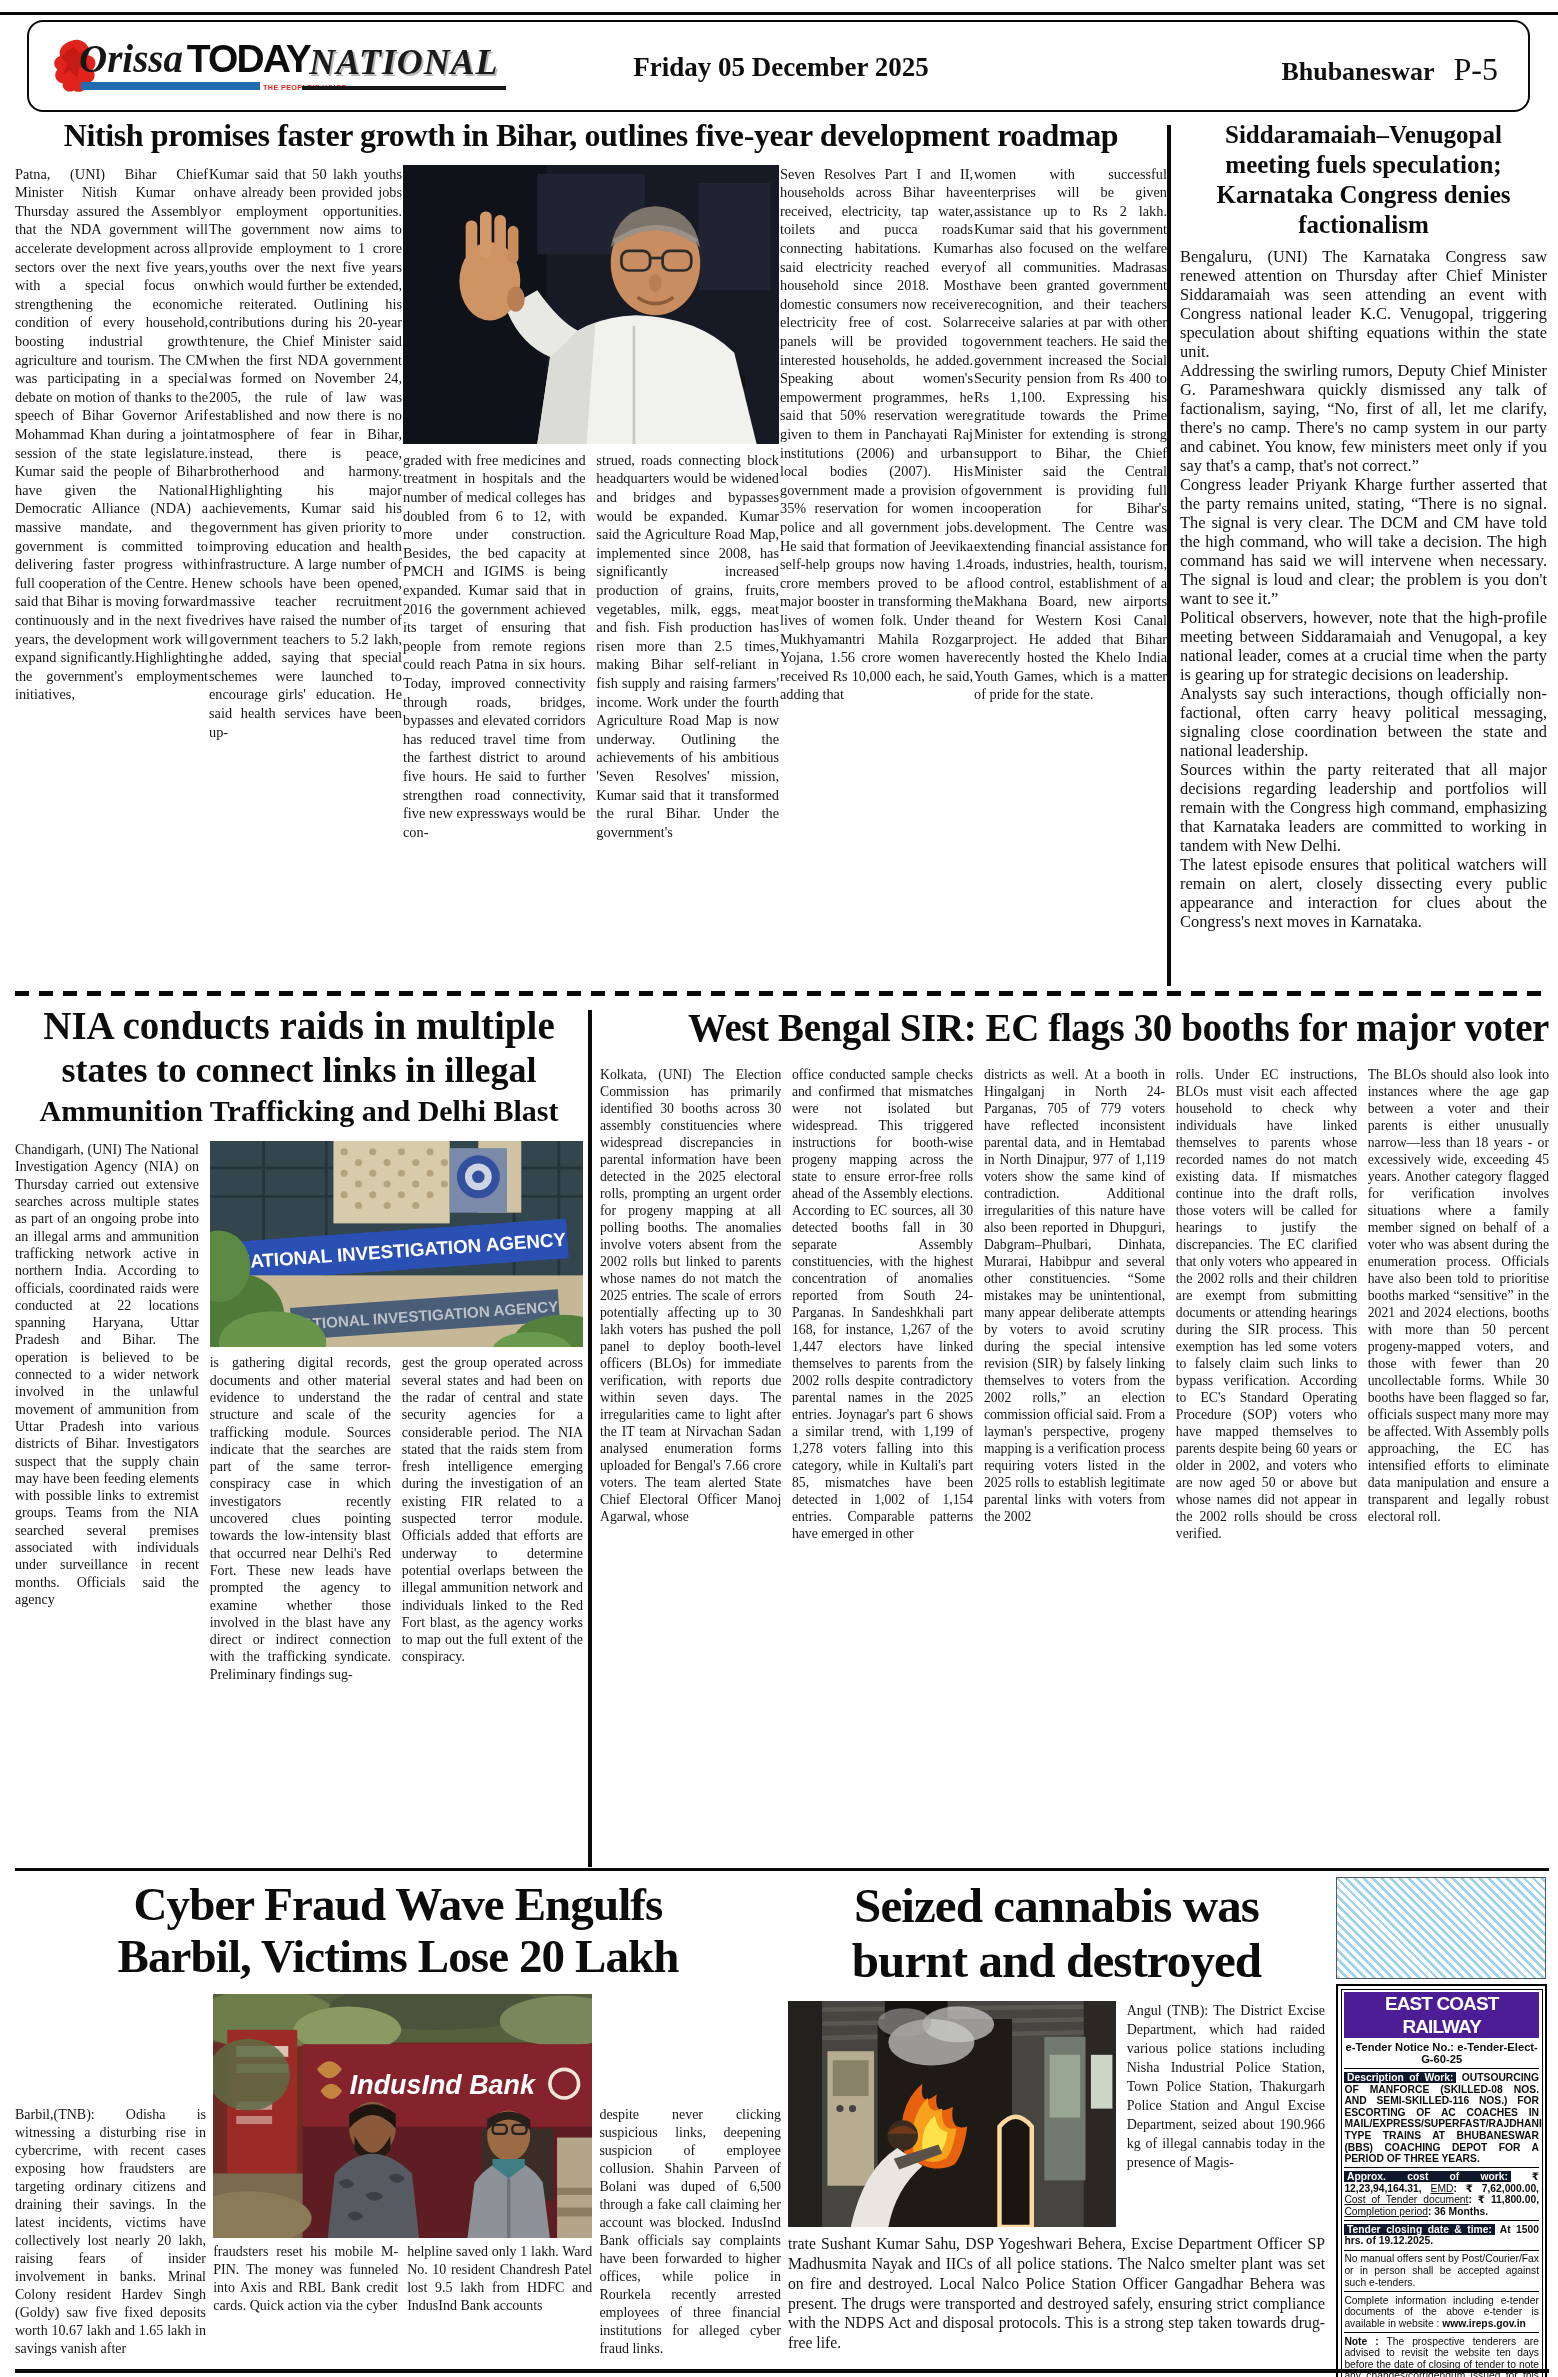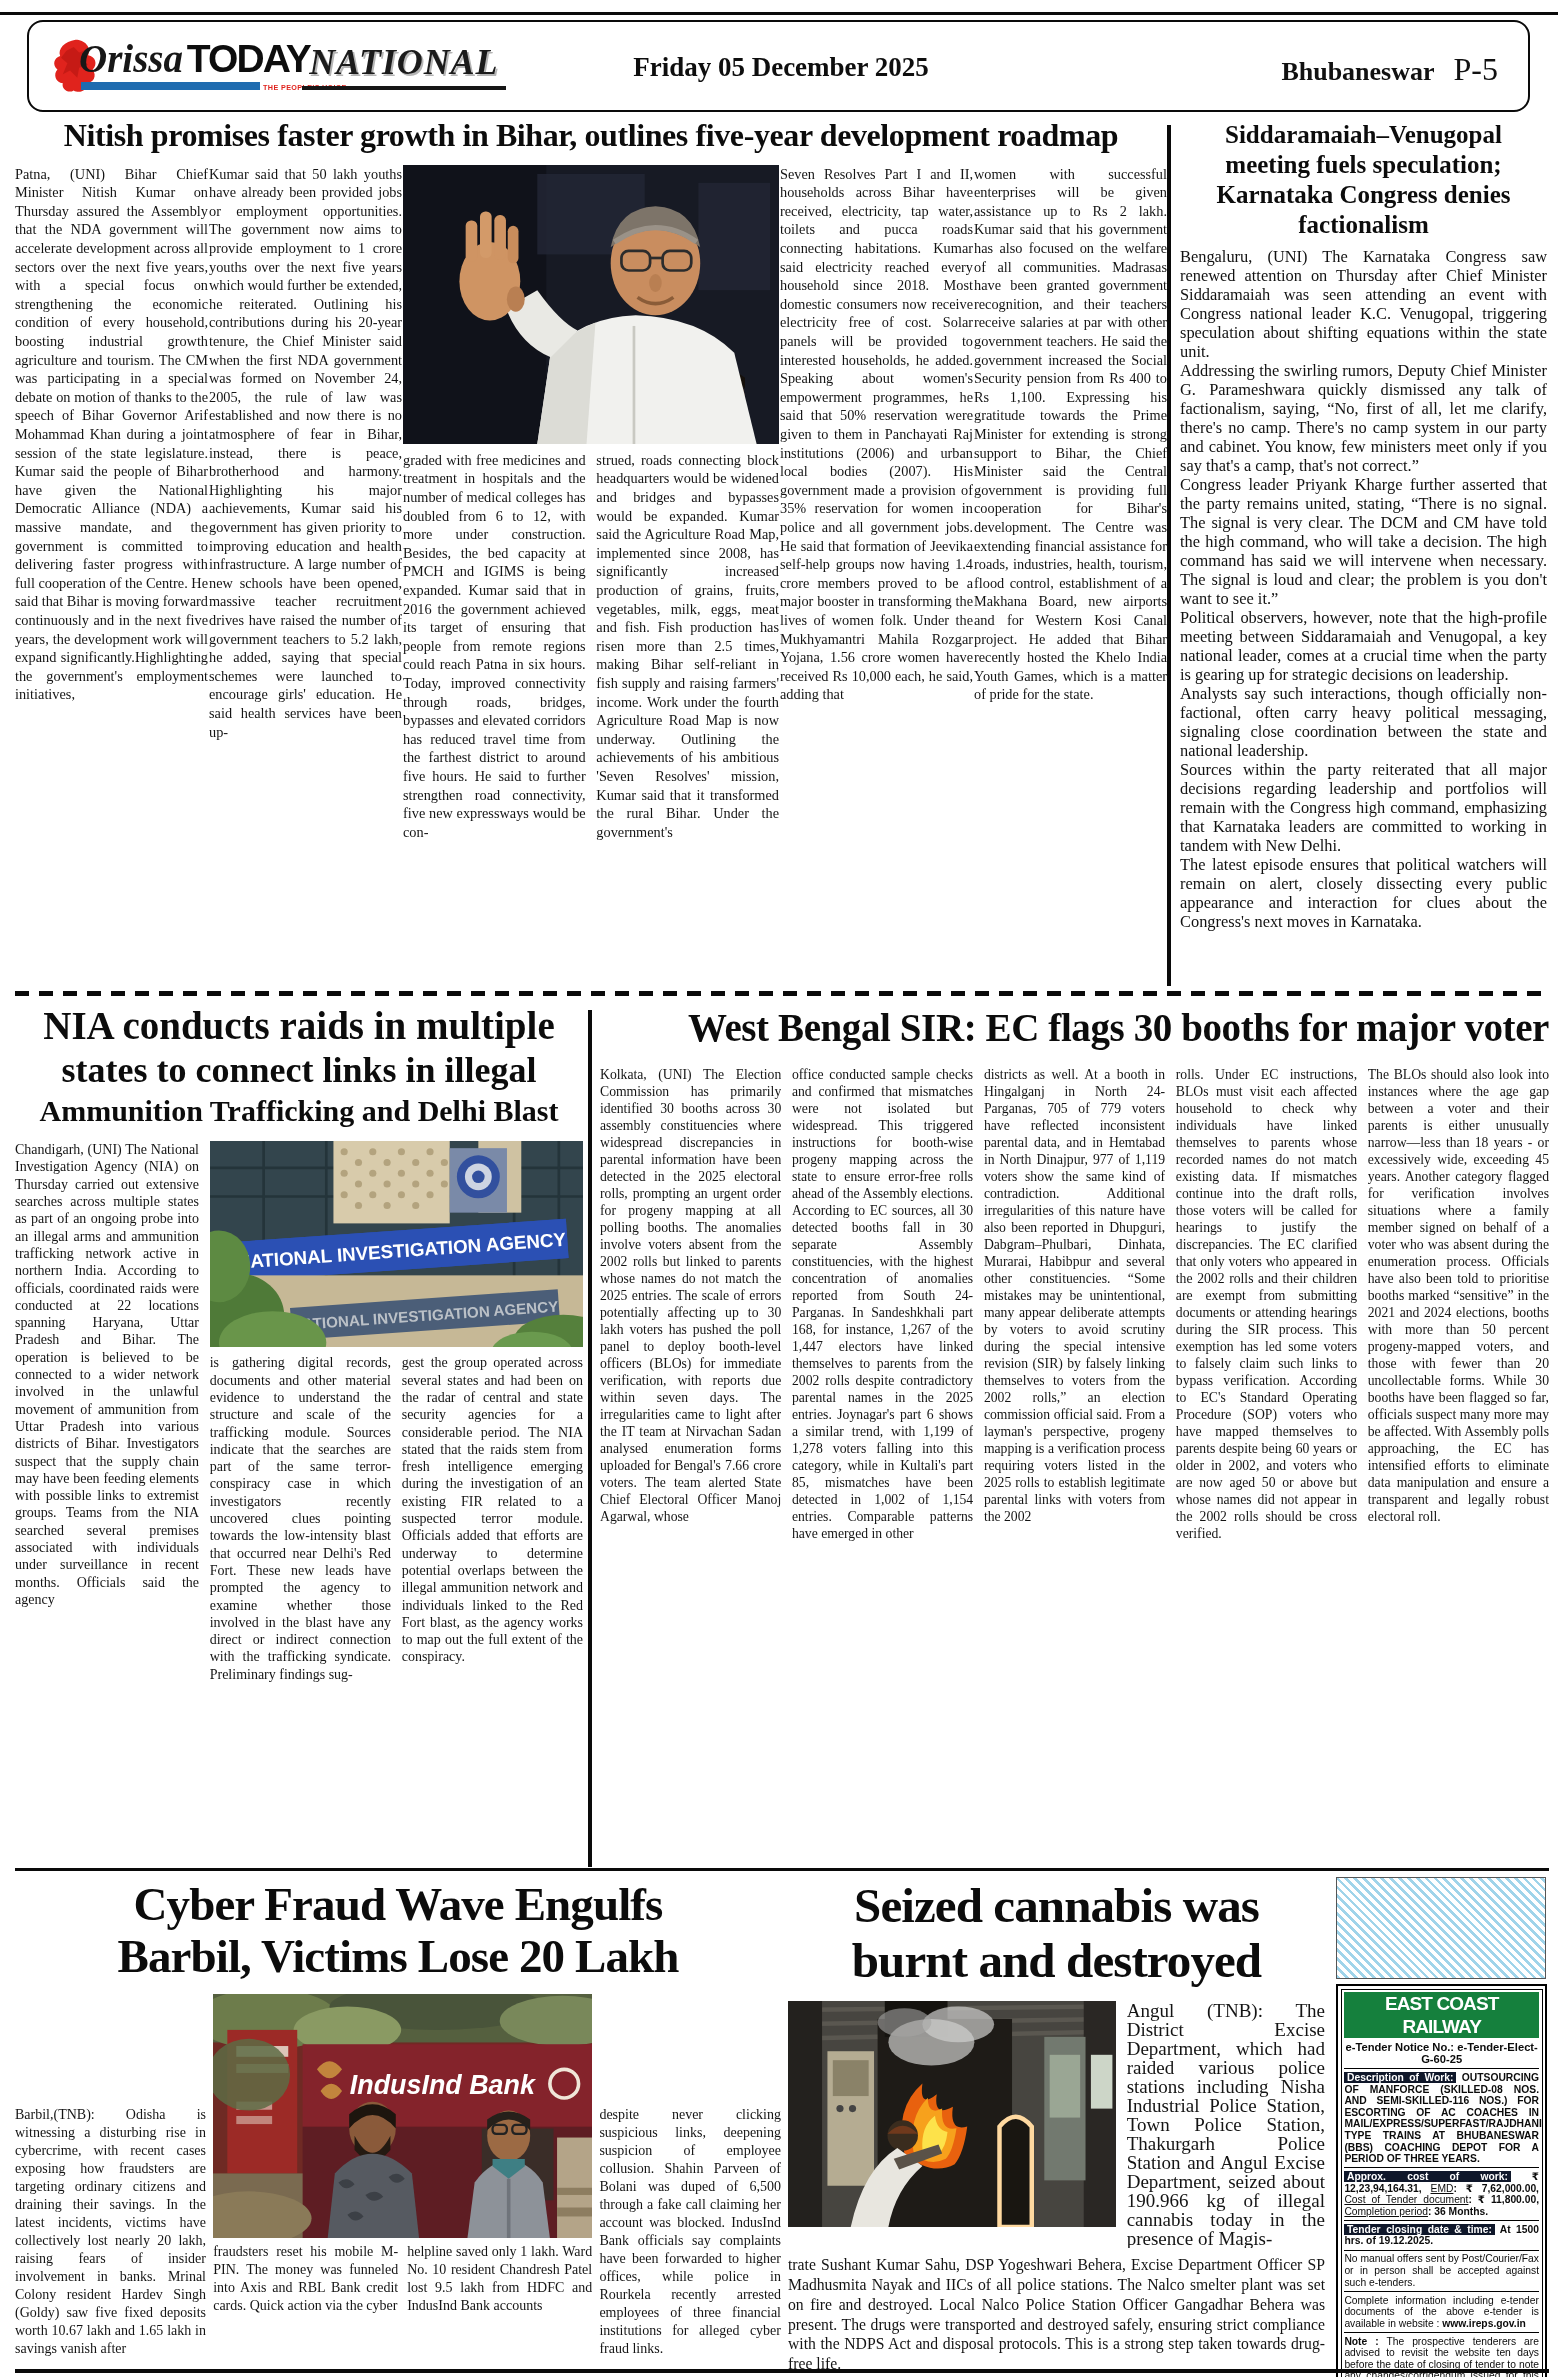--- a/index.html
+++ b/index.html
@@ -82,32 +82,32 @@
   .cyber .photo{width:379px;height:244px;}
   .cyber .subcols{display:flex;gap:9px;margin-top:5.4px;height:115px;}
   .cyber .subcols .jcol{flex:1;font-size:14px;line-height:18px;}
   .cyber .c4{flex:1;font-size:14px;line-height:18px;}
 
   
   .cannabis{position:absolute;left:788px;top:1879px;width:537px;}
   .cannabis .headline{font-size:49px;line-height:1.12;text-align:center;letter-spacing:-0.9px;}
   .cannabis .row{display:flex;gap:10.7px;margin-top:12.5px;}
   .cannabis .photo{flex:0 0 328px;width:328px;height:226px;}
-  .cannabis .rcol{flex:1;font-size:19px;line-height:19px;}
+  .cannabis .rcol{flex:1;font-size:14px;line-height:19px;}
   .cannabis .bottom{margin-top:7.2px;font-size:15.7px;line-height:19.7px;height:124px;}
 
   
   .adcol{position:absolute;left:1336px;top:1877px;width:213px;}
   .hatch{width:208px;height:100px;border:0.9px solid #555;
      background:repeating-linear-gradient(45deg,#9fd4ea 0 2.7px,#ffffff 2.7px 6.3px);}
   .tender{margin-top:5.4px;width:202px;border:2.7px solid #000;padding:2.7px;
      font-family:"Liberation Sans","DejaVu Sans",sans-serif;font-size:10.3px;line-height:11.6px;
      color:#0b0b0b;}
   .tender .inner{border:0.9px solid #000;padding:1.8px 2.7px;}
-  .tender .t-title{background:#15803d;color:#fff;text-align:center;font-weight:bold;
+  .tender .t-title{background:#4c1d95;color:#fff;text-align:center;font-weight:bold;
      font-size:19px;line-height:23px;letter-spacing:-0.9px;}
   .tender .t-notice{text-align:center;font-weight:bold;font-size:11.2px;line-height:12.5px;
      padding:2.7px 0;}
   .tender .sec{border-top:1.8px solid #000;padding:2.7px 0;text-align:justify;}
   .tender .chip{background:#0f172a;color:#fff;font-weight:bold;padding:0 2.7px;}
   .tender b{font-weight:bold;}
   .tender .u{text-decoration:underline;}
 
   svg text{font-family:"Liberation Sans",sans-serif;}
 </style>

